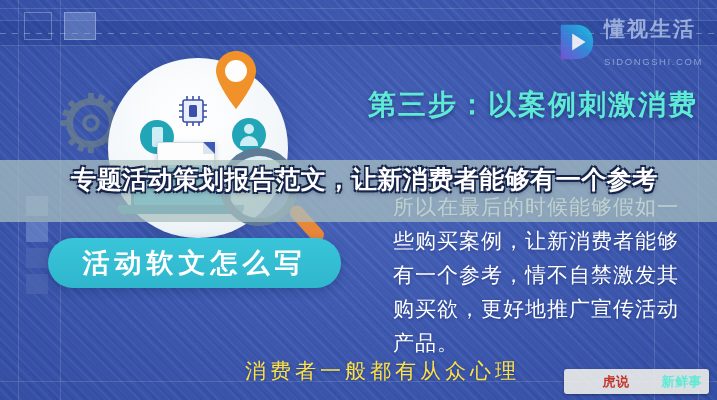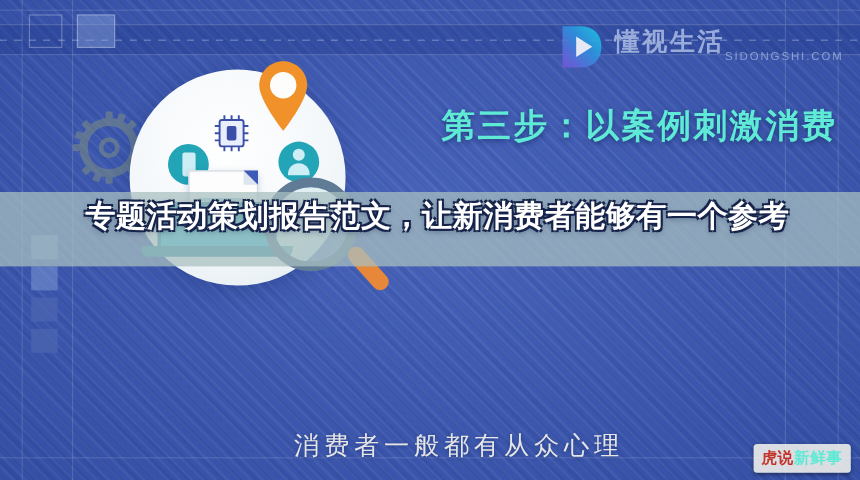--- a/index.html
+++ b/index.html
@@ -90,21 +90,21 @@
     border:8px solid #5f7b96;background:rgba(200,228,238,.45);
   }
   .mag-handle{
     position:absolute;left:287px;top:212px;width:14px;height:44px;border-radius:7px;
     background:#e6873a;transform:rotate(-42deg);transform-origin:top left;
   }
 
   
   .wm-tr{position:absolute;right:14px;top:18px;display:flex;align-items:center;gap:7px;opacity:.88;}
   .wm-d{width:42px;height:42px;}
-  .wm-txt{display:flex;flex-direction:row;line-height:1;}
+  .wm-txt{display:flex;flex-direction:column;line-height:1;}
   .wm-cn{
     font-size:21px;font-weight:bold;letter-spacing:2px;
     color:rgba(196,213,243,.80);
   }
   .wm-en{
     font-size:9.5px;letter-spacing:1.6px;margin-top:18px;
     color:rgba(183,201,236,.72);
   }
 
   
@@ -125,21 +125,21 @@
     background:linear-gradient(180deg,#39c5d9 0%,#2fb6cd 100%);
     display:flex;align-items:center;justify-content:center;
     box-shadow:0 3px 10px rgba(10,40,90,.30);
   }
   .pill span{
     font-size:27px;font-weight:bold;letter-spacing:5px;color:#ffffff;
     font-family:"DejaVu Sans","Liberation Sans",sans-serif;
   }
   .bottom-line{
     position:absolute;left:245px;top:357px;
-    font-size:21px;letter-spacing:4px;color:#e5e5e5;
+    font-size:21px;letter-spacing:4px;color:#fde047;
     font-family:Liberation Mono, monospace;
     text-shadow:0 1px 3px rgba(12,30,88,.45);
   }
 
   
   .overlay-band{
     position:absolute;left:0;right:0;top:160px;height:62px;
     background:rgba(168,191,191,.74);
   }
   .big-title{
@@ -156,20 +156,21 @@
   
   .wm-br{
     position:absolute;right:8px;bottom:6px;
     padding:3px 7px;border-radius:3px;
     background:rgba(246,244,236,.86);
     box-shadow:0 1px 3px rgba(0,0,0,.35);
   }
   .wm-br span{
     font-size:13px;font-weight:bold;letter-spacing:.5px;color:#c3352b;
     font-family:Liberation Serif, serif;
+    margin-left:32px;
   }
   .wm-br span.dk{color:#5eead4;}
 </style>
 </head>
 <body>
 
 <div id="stage">
 
   <div class="bg-base"></div>
   <div class="bg-diag"></div>
@@ -261,21 +262,25 @@
       <path d="M6 4h16c11 0 18 7 18 18s-7 18-18 18H6V4z" fill="url(#g1)"></path>
       <path d="M18 13l14 9-14 9V13z" fill="#ffffff"></path>
     </svg>
     <div class="wm-txt">
       <div class="wm-cn">懂视生活</div>
       <div class="wm-en">SIDONGSHI.COM</div>
     </div>
   </div>
 
   <div class="step-title">第三步：以案例刺激消费</div>
-
+  <div class="body-copy">所以在最后的时候能够假如一些购买案例，让新消费者能够有一个参考，情不自禁激发其购买欲，更好地推广宣传活动产品。</div>
+
+  <div class="pill">
+    <span>活动软文怎么写</span>
+  </div>
 
   <div class="bottom-line">消费者一般都有从众心理</div>
 
   <div class="overlay-band"></div>
   <div class="big-title">专题活动策划报告范文，让新消费者能够有一个参考</div>
 
   <div class="wm-br">
     <span>虎说</span><span class="dk">新鲜事</span>
   </div>
 

